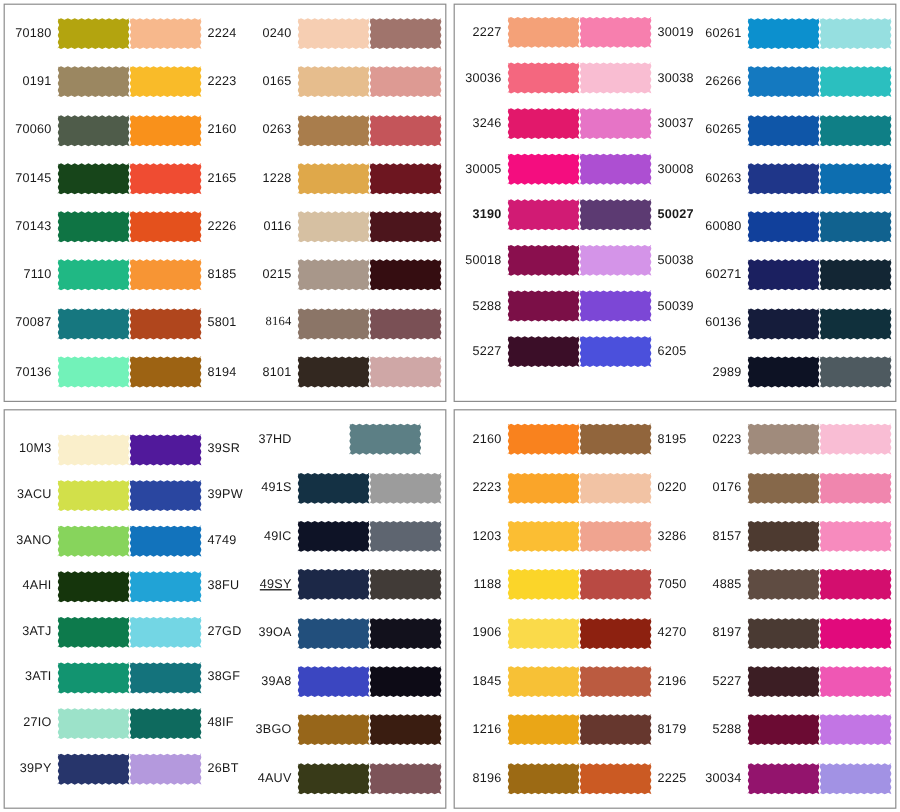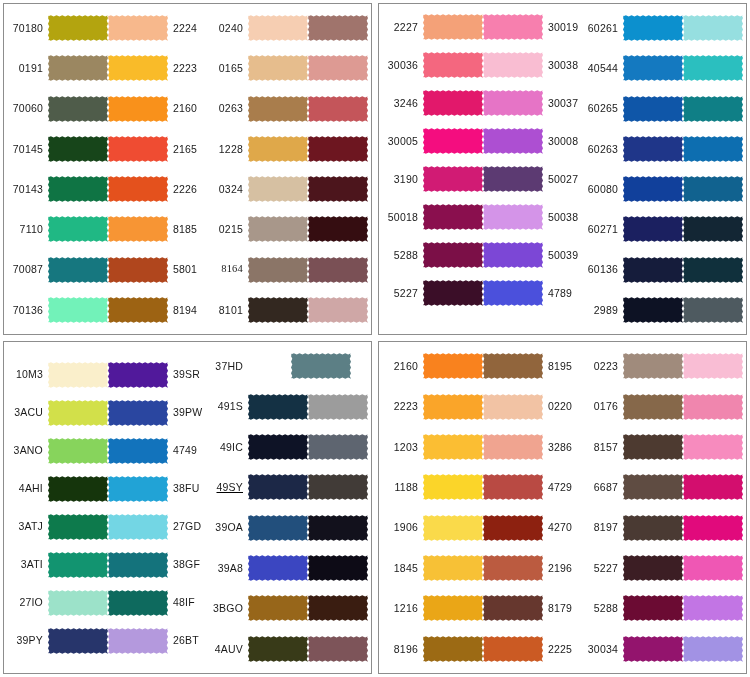--- a/index.html
+++ b/index.html
@@ -247,21 +247,21 @@
                 </svg>
               </span>
               <span class="sw-wrap" style="width: 60px;">
                 <svg class="sw" viewBox="0 0 84 36" width="58" height="32">
                   <polygon points="0.0,1.8 4.0,0.0 8.0,1.8 12.0,0.0 16.0,1.8 20.0,0.0 24.0,1.8 28.0,0.0 32.0,1.8 36.0,0.0 40.0,1.8 44.0,0.0 48.0,1.8 52.0,0.0 56.0,1.8 60.0,0.0 64.0,1.8 68.0,0.0 72.0,1.8 76.0,0.0 80.0,1.8 84.0,0.0 82.2,0.0 84.0,4.0 82.2,8.0 84.0,12.0 82.2,16.0 84.0,20.0 82.2,24.0 84.0,28.0 82.2,32.0 84.0,36.0 84.0,36.0 80.0,34.2 76.0,36.0 72.0,34.2 68.0,36.0 64.0,34.2 60.0,36.0 56.0,34.2 52.0,36.0 48.0,34.2 44.0,36.0 40.0,34.2 36.0,36.0 32.0,34.2 28.0,36.0 24.0,34.2 20.0,36.0 16.0,34.2 12.0,36.0 8.0,34.2 4.0,36.0 0.0,34.2 0.0,36.0 1.8,32.0 0.0,28.0 1.8,24.0 0.0,20.0 1.8,16.0 0.0,12.0 1.8,8.0 0.0,4.0 1.8,0.0" fill="#6d1620"></polygon>
                 </svg>
               </span>
               <span class="lbl lbl-right">4223</span>
             </div>
             <div class="row" style="grid-template-columns: 42px 60px 60px 38px;">
-              <span class="lbl lbl-left">0324</span>
+              <span class="lbl lbl-left">0116</span>
               <span class="sw-wrap" style="width: 60px;">
                 <svg class="sw" viewBox="0 0 84 36" width="58" height="32">
                   <polygon points="0.0,1.8 4.0,0.0 8.0,1.8 12.0,0.0 16.0,1.8 20.0,0.0 24.0,1.8 28.0,0.0 32.0,1.8 36.0,0.0 40.0,1.8 44.0,0.0 48.0,1.8 52.0,0.0 56.0,1.8 60.0,0.0 64.0,1.8 68.0,0.0 72.0,1.8 76.0,0.0 80.0,1.8 84.0,0.0 82.2,0.0 84.0,4.0 82.2,8.0 84.0,12.0 82.2,16.0 84.0,20.0 82.2,24.0 84.0,28.0 82.2,32.0 84.0,36.0 84.0,36.0 80.0,34.2 76.0,36.0 72.0,34.2 68.0,36.0 64.0,34.2 60.0,36.0 56.0,34.2 52.0,36.0 48.0,34.2 44.0,36.0 40.0,34.2 36.0,36.0 32.0,34.2 28.0,36.0 24.0,34.2 20.0,36.0 16.0,34.2 12.0,36.0 8.0,34.2 4.0,36.0 0.0,34.2 0.0,36.0 1.8,32.0 0.0,28.0 1.8,24.0 0.0,20.0 1.8,16.0 0.0,12.0 1.8,8.0 0.0,4.0 1.8,0.0" fill="#d6c0a2"></polygon>
                 </svg>
               </span>
               <span class="sw-wrap" style="width: 60px;">
                 <svg class="sw" viewBox="0 0 84 36" width="58" height="32">
                   <polygon points="0.0,1.8 4.0,0.0 8.0,1.8 12.0,0.0 16.0,1.8 20.0,0.0 24.0,1.8 28.0,0.0 32.0,1.8 36.0,0.0 40.0,1.8 44.0,0.0 48.0,1.8 52.0,0.0 56.0,1.8 60.0,0.0 64.0,1.8 68.0,0.0 72.0,1.8 76.0,0.0 80.0,1.8 84.0,0.0 82.2,0.0 84.0,4.0 82.2,8.0 84.0,12.0 82.2,16.0 84.0,20.0 82.2,24.0 84.0,28.0 82.2,32.0 84.0,36.0 84.0,36.0 80.0,34.2 76.0,36.0 72.0,34.2 68.0,36.0 64.0,34.2 60.0,36.0 56.0,34.2 52.0,36.0 48.0,34.2 44.0,36.0 40.0,34.2 36.0,36.0 32.0,34.2 28.0,36.0 24.0,34.2 20.0,36.0 16.0,34.2 12.0,36.0 8.0,34.2 4.0,36.0 0.0,34.2 0.0,36.0 1.8,32.0 0.0,28.0 1.8,24.0 0.0,20.0 1.8,16.0 0.0,12.0 1.8,8.0 0.0,4.0 1.8,0.0" fill="#4c151c"></polygon>
                 </svg>
               </span>
@@ -364,21 +364,21 @@
                   <polygon points="0.0,1.8 4.0,0.0 8.0,1.8 12.0,0.0 16.0,1.8 20.0,0.0 24.0,1.8 28.0,0.0 32.0,1.8 36.0,0.0 40.0,1.8 44.0,0.0 48.0,1.8 52.0,0.0 56.0,1.8 60.0,0.0 64.0,1.8 68.0,0.0 72.0,1.8 76.0,0.0 80.0,1.8 84.0,0.0 82.2,0.0 84.0,4.0 82.2,8.0 84.0,12.0 82.2,16.0 84.0,20.0 82.2,24.0 84.0,28.0 82.2,32.0 84.0,36.0 84.0,36.0 80.0,34.2 76.0,36.0 72.0,34.2 68.0,36.0 64.0,34.2 60.0,36.0 56.0,34.2 52.0,36.0 48.0,34.2 44.0,36.0 40.0,34.2 36.0,36.0 32.0,34.2 28.0,36.0 24.0,34.2 20.0,36.0 16.0,34.2 12.0,36.0 8.0,34.2 4.0,36.0 0.0,34.2 0.0,36.0 1.8,32.0 0.0,28.0 1.8,24.0 0.0,20.0 1.8,16.0 0.0,12.0 1.8,8.0 0.0,4.0 1.8,0.0" fill="#f40d7f"></polygon>
                 </svg>
               </span>
               <span class="sw-wrap" style="width: 60px;">
                 <svg class="sw" viewBox="0 0 84 36" width="58" height="32">
                   <polygon points="0.0,1.8 4.0,0.0 8.0,1.8 12.0,0.0 16.0,1.8 20.0,0.0 24.0,1.8 28.0,0.0 32.0,1.8 36.0,0.0 40.0,1.8 44.0,0.0 48.0,1.8 52.0,0.0 56.0,1.8 60.0,0.0 64.0,1.8 68.0,0.0 72.0,1.8 76.0,0.0 80.0,1.8 84.0,0.0 82.2,0.0 84.0,4.0 82.2,8.0 84.0,12.0 82.2,16.0 84.0,20.0 82.2,24.0 84.0,28.0 82.2,32.0 84.0,36.0 84.0,36.0 80.0,34.2 76.0,36.0 72.0,34.2 68.0,36.0 64.0,34.2 60.0,36.0 56.0,34.2 52.0,36.0 48.0,34.2 44.0,36.0 40.0,34.2 36.0,36.0 32.0,34.2 28.0,36.0 24.0,34.2 20.0,36.0 16.0,34.2 12.0,36.0 8.0,34.2 4.0,36.0 0.0,34.2 0.0,36.0 1.8,32.0 0.0,28.0 1.8,24.0 0.0,20.0 1.8,16.0 0.0,12.0 1.8,8.0 0.0,4.0 1.8,0.0" fill="#ad4fd2"></polygon>
                 </svg>
               </span>
               <span class="lbl lbl-right">30008</span>
             </div>
-            <div class="row" style="grid-template-columns: 42px 60px 60px 38px;">
+            <div class="row" style="grid-template-columns: 42px 60px 60px 38px; font-weight: bold;">
               <span class="lbl lbl-left">3190</span>
               <span class="sw-wrap" style="width: 60px;">
                 <svg class="sw" viewBox="0 0 84 36" width="58" height="32">
                   <polygon points="0.0,1.8 4.0,0.0 8.0,1.8 12.0,0.0 16.0,1.8 20.0,0.0 24.0,1.8 28.0,0.0 32.0,1.8 36.0,0.0 40.0,1.8 44.0,0.0 48.0,1.8 52.0,0.0 56.0,1.8 60.0,0.0 64.0,1.8 68.0,0.0 72.0,1.8 76.0,0.0 80.0,1.8 84.0,0.0 82.2,0.0 84.0,4.0 82.2,8.0 84.0,12.0 82.2,16.0 84.0,20.0 82.2,24.0 84.0,28.0 82.2,32.0 84.0,36.0 84.0,36.0 80.0,34.2 76.0,36.0 72.0,34.2 68.0,36.0 64.0,34.2 60.0,36.0 56.0,34.2 52.0,36.0 48.0,34.2 44.0,36.0 40.0,34.2 36.0,36.0 32.0,34.2 28.0,36.0 24.0,34.2 20.0,36.0 16.0,34.2 12.0,36.0 8.0,34.2 4.0,36.0 0.0,34.2 0.0,36.0 1.8,32.0 0.0,28.0 1.8,24.0 0.0,20.0 1.8,16.0 0.0,12.0 1.8,8.0 0.0,4.0 1.8,0.0" fill="#d11b74"></polygon>
                 </svg>
               </span>
               <span class="sw-wrap" style="width: 60px;">
                 <svg class="sw" viewBox="0 0 84 36" width="58" height="32">
                   <polygon points="0.0,1.8 4.0,0.0 8.0,1.8 12.0,0.0 16.0,1.8 20.0,0.0 24.0,1.8 28.0,0.0 32.0,1.8 36.0,0.0 40.0,1.8 44.0,0.0 48.0,1.8 52.0,0.0 56.0,1.8 60.0,0.0 64.0,1.8 68.0,0.0 72.0,1.8 76.0,0.0 80.0,1.8 84.0,0.0 82.2,0.0 84.0,4.0 82.2,8.0 84.0,12.0 82.2,16.0 84.0,20.0 82.2,24.0 84.0,28.0 82.2,32.0 84.0,36.0 84.0,36.0 80.0,34.2 76.0,36.0 72.0,34.2 68.0,36.0 64.0,34.2 60.0,36.0 56.0,34.2 52.0,36.0 48.0,34.2 44.0,36.0 40.0,34.2 36.0,36.0 32.0,34.2 28.0,36.0 24.0,34.2 20.0,36.0 16.0,34.2 12.0,36.0 8.0,34.2 4.0,36.0 0.0,34.2 0.0,36.0 1.8,32.0 0.0,28.0 1.8,24.0 0.0,20.0 1.8,16.0 0.0,12.0 1.8,8.0 0.0,4.0 1.8,0.0" fill="#5c3a72"></polygon>
                 </svg>
@@ -418,40 +418,40 @@
               <span class="sw-wrap" style="width: 60px;">
                 <svg class="sw" viewBox="0 0 84 36" width="58" height="32">
                   <polygon points="0.0,1.8 4.0,0.0 8.0,1.8 12.0,0.0 16.0,1.8 20.0,0.0 24.0,1.8 28.0,0.0 32.0,1.8 36.0,0.0 40.0,1.8 44.0,0.0 48.0,1.8 52.0,0.0 56.0,1.8 60.0,0.0 64.0,1.8 68.0,0.0 72.0,1.8 76.0,0.0 80.0,1.8 84.0,0.0 82.2,0.0 84.0,4.0 82.2,8.0 84.0,12.0 82.2,16.0 84.0,20.0 82.2,24.0 84.0,28.0 82.2,32.0 84.0,36.0 84.0,36.0 80.0,34.2 76.0,36.0 72.0,34.2 68.0,36.0 64.0,34.2 60.0,36.0 56.0,34.2 52.0,36.0 48.0,34.2 44.0,36.0 40.0,34.2 36.0,36.0 32.0,34.2 28.0,36.0 24.0,34.2 20.0,36.0 16.0,34.2 12.0,36.0 8.0,34.2 4.0,36.0 0.0,34.2 0.0,36.0 1.8,32.0 0.0,28.0 1.8,24.0 0.0,20.0 1.8,16.0 0.0,12.0 1.8,8.0 0.0,4.0 1.8,0.0" fill="#3b0e28"></polygon>
                 </svg>
               </span>
               <span class="sw-wrap" style="width: 60px;">
                 <svg class="sw" viewBox="0 0 84 36" width="58" height="32">
                   <polygon points="0.0,1.8 4.0,0.0 8.0,1.8 12.0,0.0 16.0,1.8 20.0,0.0 24.0,1.8 28.0,0.0 32.0,1.8 36.0,0.0 40.0,1.8 44.0,0.0 48.0,1.8 52.0,0.0 56.0,1.8 60.0,0.0 64.0,1.8 68.0,0.0 72.0,1.8 76.0,0.0 80.0,1.8 84.0,0.0 82.2,0.0 84.0,4.0 82.2,8.0 84.0,12.0 82.2,16.0 84.0,20.0 82.2,24.0 84.0,28.0 82.2,32.0 84.0,36.0 84.0,36.0 80.0,34.2 76.0,36.0 72.0,34.2 68.0,36.0 64.0,34.2 60.0,36.0 56.0,34.2 52.0,36.0 48.0,34.2 44.0,36.0 40.0,34.2 36.0,36.0 32.0,34.2 28.0,36.0 24.0,34.2 20.0,36.0 16.0,34.2 12.0,36.0 8.0,34.2 4.0,36.0 0.0,34.2 0.0,36.0 1.8,32.0 0.0,28.0 1.8,24.0 0.0,20.0 1.8,16.0 0.0,12.0 1.8,8.0 0.0,4.0 1.8,0.0" fill="#4b50dc"></polygon>
                 </svg>
               </span>
-              <span class="lbl lbl-right">4789</span>
+              <span class="lbl lbl-right">6205</span>
             </div>
           </div>
           <div style="display: flex; flex-direction: column; justify-content: space-around;">
             <div class="row" style="grid-template-columns: 42px 60px 60px 38px;">
               <span class="lbl lbl-left">60261</span>
               <span class="sw-wrap" style="width: 60px;">
                 <svg class="sw" viewBox="0 0 84 36" width="58" height="32">
                   <polygon points="0.0,1.8 4.0,0.0 8.0,1.8 12.0,0.0 16.0,1.8 20.0,0.0 24.0,1.8 28.0,0.0 32.0,1.8 36.0,0.0 40.0,1.8 44.0,0.0 48.0,1.8 52.0,0.0 56.0,1.8 60.0,0.0 64.0,1.8 68.0,0.0 72.0,1.8 76.0,0.0 80.0,1.8 84.0,0.0 82.2,0.0 84.0,4.0 82.2,8.0 84.0,12.0 82.2,16.0 84.0,20.0 82.2,24.0 84.0,28.0 82.2,32.0 84.0,36.0 84.0,36.0 80.0,34.2 76.0,36.0 72.0,34.2 68.0,36.0 64.0,34.2 60.0,36.0 56.0,34.2 52.0,36.0 48.0,34.2 44.0,36.0 40.0,34.2 36.0,36.0 32.0,34.2 28.0,36.0 24.0,34.2 20.0,36.0 16.0,34.2 12.0,36.0 8.0,34.2 4.0,36.0 0.0,34.2 0.0,36.0 1.8,32.0 0.0,28.0 1.8,24.0 0.0,20.0 1.8,16.0 0.0,12.0 1.8,8.0 0.0,4.0 1.8,0.0" fill="#0c90ce"></polygon>
                 </svg>
               </span>
               <span class="sw-wrap" style="width: 60px;">
                 <svg class="sw" viewBox="0 0 84 36" width="58" height="32">
                   <polygon points="0.0,1.8 4.0,0.0 8.0,1.8 12.0,0.0 16.0,1.8 20.0,0.0 24.0,1.8 28.0,0.0 32.0,1.8 36.0,0.0 40.0,1.8 44.0,0.0 48.0,1.8 52.0,0.0 56.0,1.8 60.0,0.0 64.0,1.8 68.0,0.0 72.0,1.8 76.0,0.0 80.0,1.8 84.0,0.0 82.2,0.0 84.0,4.0 82.2,8.0 84.0,12.0 82.2,16.0 84.0,20.0 82.2,24.0 84.0,28.0 82.2,32.0 84.0,36.0 84.0,36.0 80.0,34.2 76.0,36.0 72.0,34.2 68.0,36.0 64.0,34.2 60.0,36.0 56.0,34.2 52.0,36.0 48.0,34.2 44.0,36.0 40.0,34.2 36.0,36.0 32.0,34.2 28.0,36.0 24.0,34.2 20.0,36.0 16.0,34.2 12.0,36.0 8.0,34.2 4.0,36.0 0.0,34.2 0.0,36.0 1.8,32.0 0.0,28.0 1.8,24.0 0.0,20.0 1.8,16.0 0.0,12.0 1.8,8.0 0.0,4.0 1.8,0.0" fill="#96dfe0"></polygon>
                 </svg>
               </span>
               <span class="lbl lbl-right">60152</span>
             </div>
             <div class="row" style="grid-template-columns: 42px 60px 60px 38px;">
-              <span class="lbl lbl-left">40544</span>
+              <span class="lbl lbl-left">26266</span>
               <span class="sw-wrap" style="width: 60px;">
                 <svg class="sw" viewBox="0 0 84 36" width="58" height="32">
                   <polygon points="0.0,1.8 4.0,0.0 8.0,1.8 12.0,0.0 16.0,1.8 20.0,0.0 24.0,1.8 28.0,0.0 32.0,1.8 36.0,0.0 40.0,1.8 44.0,0.0 48.0,1.8 52.0,0.0 56.0,1.8 60.0,0.0 64.0,1.8 68.0,0.0 72.0,1.8 76.0,0.0 80.0,1.8 84.0,0.0 82.2,0.0 84.0,4.0 82.2,8.0 84.0,12.0 82.2,16.0 84.0,20.0 82.2,24.0 84.0,28.0 82.2,32.0 84.0,36.0 84.0,36.0 80.0,34.2 76.0,36.0 72.0,34.2 68.0,36.0 64.0,34.2 60.0,36.0 56.0,34.2 52.0,36.0 48.0,34.2 44.0,36.0 40.0,34.2 36.0,36.0 32.0,34.2 28.0,36.0 24.0,34.2 20.0,36.0 16.0,34.2 12.0,36.0 8.0,34.2 4.0,36.0 0.0,34.2 0.0,36.0 1.8,32.0 0.0,28.0 1.8,24.0 0.0,20.0 1.8,16.0 0.0,12.0 1.8,8.0 0.0,4.0 1.8,0.0" fill="#1479c0"></polygon>
                 </svg>
               </span>
               <span class="sw-wrap" style="width: 60px;">
                 <svg class="sw" viewBox="0 0 84 36" width="58" height="32">
                   <polygon points="0.0,1.8 4.0,0.0 8.0,1.8 12.0,0.0 16.0,1.8 20.0,0.0 24.0,1.8 28.0,0.0 32.0,1.8 36.0,0.0 40.0,1.8 44.0,0.0 48.0,1.8 52.0,0.0 56.0,1.8 60.0,0.0 64.0,1.8 68.0,0.0 72.0,1.8 76.0,0.0 80.0,1.8 84.0,0.0 82.2,0.0 84.0,4.0 82.2,8.0 84.0,12.0 82.2,16.0 84.0,20.0 82.2,24.0 84.0,28.0 82.2,32.0 84.0,36.0 84.0,36.0 80.0,34.2 76.0,36.0 72.0,34.2 68.0,36.0 64.0,34.2 60.0,36.0 56.0,34.2 52.0,36.0 48.0,34.2 44.0,36.0 40.0,34.2 36.0,36.0 32.0,34.2 28.0,36.0 24.0,34.2 20.0,36.0 16.0,34.2 12.0,36.0 8.0,34.2 4.0,36.0 0.0,34.2 0.0,36.0 1.8,32.0 0.0,28.0 1.8,24.0 0.0,20.0 1.8,16.0 0.0,12.0 1.8,8.0 0.0,4.0 1.8,0.0" fill="#2bbfbf"></polygon>
                 </svg>
               </span>
@@ -826,21 +826,21 @@
               <span class="sw-wrap" style="width: 60px;">
                 <svg class="sw" viewBox="0 0 84 36" width="58" height="32">
                   <polygon points="0.0,1.8 4.0,0.0 8.0,1.8 12.0,0.0 16.0,1.8 20.0,0.0 24.0,1.8 28.0,0.0 32.0,1.8 36.0,0.0 40.0,1.8 44.0,0.0 48.0,1.8 52.0,0.0 56.0,1.8 60.0,0.0 64.0,1.8 68.0,0.0 72.0,1.8 76.0,0.0 80.0,1.8 84.0,0.0 82.2,0.0 84.0,4.0 82.2,8.0 84.0,12.0 82.2,16.0 84.0,20.0 82.2,24.0 84.0,28.0 82.2,32.0 84.0,36.0 84.0,36.0 80.0,34.2 76.0,36.0 72.0,34.2 68.0,36.0 64.0,34.2 60.0,36.0 56.0,34.2 52.0,36.0 48.0,34.2 44.0,36.0 40.0,34.2 36.0,36.0 32.0,34.2 28.0,36.0 24.0,34.2 20.0,36.0 16.0,34.2 12.0,36.0 8.0,34.2 4.0,36.0 0.0,34.2 0.0,36.0 1.8,32.0 0.0,28.0 1.8,24.0 0.0,20.0 1.8,16.0 0.0,12.0 1.8,8.0 0.0,4.0 1.8,0.0" fill="#fbd529"></polygon>
                 </svg>
               </span>
               <span class="sw-wrap" style="width: 60px;">
                 <svg class="sw" viewBox="0 0 84 36" width="58" height="32">
                   <polygon points="0.0,1.8 4.0,0.0 8.0,1.8 12.0,0.0 16.0,1.8 20.0,0.0 24.0,1.8 28.0,0.0 32.0,1.8 36.0,0.0 40.0,1.8 44.0,0.0 48.0,1.8 52.0,0.0 56.0,1.8 60.0,0.0 64.0,1.8 68.0,0.0 72.0,1.8 76.0,0.0 80.0,1.8 84.0,0.0 82.2,0.0 84.0,4.0 82.2,8.0 84.0,12.0 82.2,16.0 84.0,20.0 82.2,24.0 84.0,28.0 82.2,32.0 84.0,36.0 84.0,36.0 80.0,34.2 76.0,36.0 72.0,34.2 68.0,36.0 64.0,34.2 60.0,36.0 56.0,34.2 52.0,36.0 48.0,34.2 44.0,36.0 40.0,34.2 36.0,36.0 32.0,34.2 28.0,36.0 24.0,34.2 20.0,36.0 16.0,34.2 12.0,36.0 8.0,34.2 4.0,36.0 0.0,34.2 0.0,36.0 1.8,32.0 0.0,28.0 1.8,24.0 0.0,20.0 1.8,16.0 0.0,12.0 1.8,8.0 0.0,4.0 1.8,0.0" fill="#b94a43"></polygon>
                 </svg>
               </span>
-              <span class="lbl lbl-right">4729</span>
+              <span class="lbl lbl-right">7050</span>
             </div>
             <div class="row" style="grid-template-columns: 42px 60px 60px 38px;">
               <span class="lbl lbl-left">1906</span>
               <span class="sw-wrap" style="width: 60px;">
                 <svg class="sw" viewBox="0 0 84 36" width="58" height="32">
                   <polygon points="0.0,1.8 4.0,0.0 8.0,1.8 12.0,0.0 16.0,1.8 20.0,0.0 24.0,1.8 28.0,0.0 32.0,1.8 36.0,0.0 40.0,1.8 44.0,0.0 48.0,1.8 52.0,0.0 56.0,1.8 60.0,0.0 64.0,1.8 68.0,0.0 72.0,1.8 76.0,0.0 80.0,1.8 84.0,0.0 82.2,0.0 84.0,4.0 82.2,8.0 84.0,12.0 82.2,16.0 84.0,20.0 82.2,24.0 84.0,28.0 82.2,32.0 84.0,36.0 84.0,36.0 80.0,34.2 76.0,36.0 72.0,34.2 68.0,36.0 64.0,34.2 60.0,36.0 56.0,34.2 52.0,36.0 48.0,34.2 44.0,36.0 40.0,34.2 36.0,36.0 32.0,34.2 28.0,36.0 24.0,34.2 20.0,36.0 16.0,34.2 12.0,36.0 8.0,34.2 4.0,36.0 0.0,34.2 0.0,36.0 1.8,32.0 0.0,28.0 1.8,24.0 0.0,20.0 1.8,16.0 0.0,12.0 1.8,8.0 0.0,4.0 1.8,0.0" fill="#fada4a"></polygon>
                 </svg>
               </span>
               <span class="sw-wrap" style="width: 60px;">
                 <svg class="sw" viewBox="0 0 84 36" width="58" height="32">
@@ -929,21 +929,21 @@
                 </svg>
               </span>
               <span class="sw-wrap" style="width: 60px;">
                 <svg class="sw" viewBox="0 0 84 36" width="58" height="32">
                   <polygon points="0.0,1.8 4.0,0.0 8.0,1.8 12.0,0.0 16.0,1.8 20.0,0.0 24.0,1.8 28.0,0.0 32.0,1.8 36.0,0.0 40.0,1.8 44.0,0.0 48.0,1.8 52.0,0.0 56.0,1.8 60.0,0.0 64.0,1.8 68.0,0.0 72.0,1.8 76.0,0.0 80.0,1.8 84.0,0.0 82.2,0.0 84.0,4.0 82.2,8.0 84.0,12.0 82.2,16.0 84.0,20.0 82.2,24.0 84.0,28.0 82.2,32.0 84.0,36.0 84.0,36.0 80.0,34.2 76.0,36.0 72.0,34.2 68.0,36.0 64.0,34.2 60.0,36.0 56.0,34.2 52.0,36.0 48.0,34.2 44.0,36.0 40.0,34.2 36.0,36.0 32.0,34.2 28.0,36.0 24.0,34.2 20.0,36.0 16.0,34.2 12.0,36.0 8.0,34.2 4.0,36.0 0.0,34.2 0.0,36.0 1.8,32.0 0.0,28.0 1.8,24.0 0.0,20.0 1.8,16.0 0.0,12.0 1.8,8.0 0.0,4.0 1.8,0.0" fill="#f78bbe"></polygon>
                 </svg>
               </span>
               <span class="lbl lbl-right">3169</span>
             </div>
             <div class="row" style="grid-template-columns: 42px 60px 60px 38px;">
-              <span class="lbl lbl-left">6687</span>
+              <span class="lbl lbl-left">4885</span>
               <span class="sw-wrap" style="width: 60px;">
                 <svg class="sw" viewBox="0 0 84 36" width="58" height="32">
                   <polygon points="0.0,1.8 4.0,0.0 8.0,1.8 12.0,0.0 16.0,1.8 20.0,0.0 24.0,1.8 28.0,0.0 32.0,1.8 36.0,0.0 40.0,1.8 44.0,0.0 48.0,1.8 52.0,0.0 56.0,1.8 60.0,0.0 64.0,1.8 68.0,0.0 72.0,1.8 76.0,0.0 80.0,1.8 84.0,0.0 82.2,0.0 84.0,4.0 82.2,8.0 84.0,12.0 82.2,16.0 84.0,20.0 82.2,24.0 84.0,28.0 82.2,32.0 84.0,36.0 84.0,36.0 80.0,34.2 76.0,36.0 72.0,34.2 68.0,36.0 64.0,34.2 60.0,36.0 56.0,34.2 52.0,36.0 48.0,34.2 44.0,36.0 40.0,34.2 36.0,36.0 32.0,34.2 28.0,36.0 24.0,34.2 20.0,36.0 16.0,34.2 12.0,36.0 8.0,34.2 4.0,36.0 0.0,34.2 0.0,36.0 1.8,32.0 0.0,28.0 1.8,24.0 0.0,20.0 1.8,16.0 0.0,12.0 1.8,8.0 0.0,4.0 1.8,0.0" fill="#5f4c42"></polygon>
                 </svg>
               </span>
               <span class="sw-wrap" style="width: 60px;">
                 <svg class="sw" viewBox="0 0 84 36" width="58" height="32">
                   <polygon points="0.0,1.8 4.0,0.0 8.0,1.8 12.0,0.0 16.0,1.8 20.0,0.0 24.0,1.8 28.0,0.0 32.0,1.8 36.0,0.0 40.0,1.8 44.0,0.0 48.0,1.8 52.0,0.0 56.0,1.8 60.0,0.0 64.0,1.8 68.0,0.0 72.0,1.8 76.0,0.0 80.0,1.8 84.0,0.0 82.2,0.0 84.0,4.0 82.2,8.0 84.0,12.0 82.2,16.0 84.0,20.0 82.2,24.0 84.0,28.0 82.2,32.0 84.0,36.0 84.0,36.0 80.0,34.2 76.0,36.0 72.0,34.2 68.0,36.0 64.0,34.2 60.0,36.0 56.0,34.2 52.0,36.0 48.0,34.2 44.0,36.0 40.0,34.2 36.0,36.0 32.0,34.2 28.0,36.0 24.0,34.2 20.0,36.0 16.0,34.2 12.0,36.0 8.0,34.2 4.0,36.0 0.0,34.2 0.0,36.0 1.8,32.0 0.0,28.0 1.8,24.0 0.0,20.0 1.8,16.0 0.0,12.0 1.8,8.0 0.0,4.0 1.8,0.0" fill="#d30e6e"></polygon>
                 </svg>
               </span>

